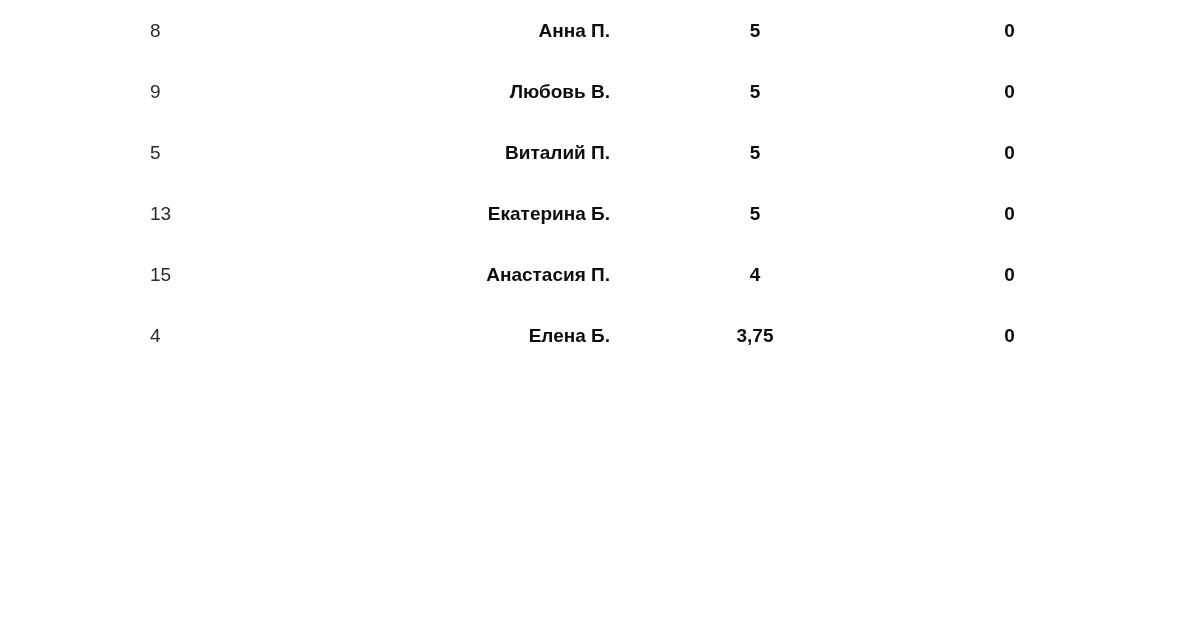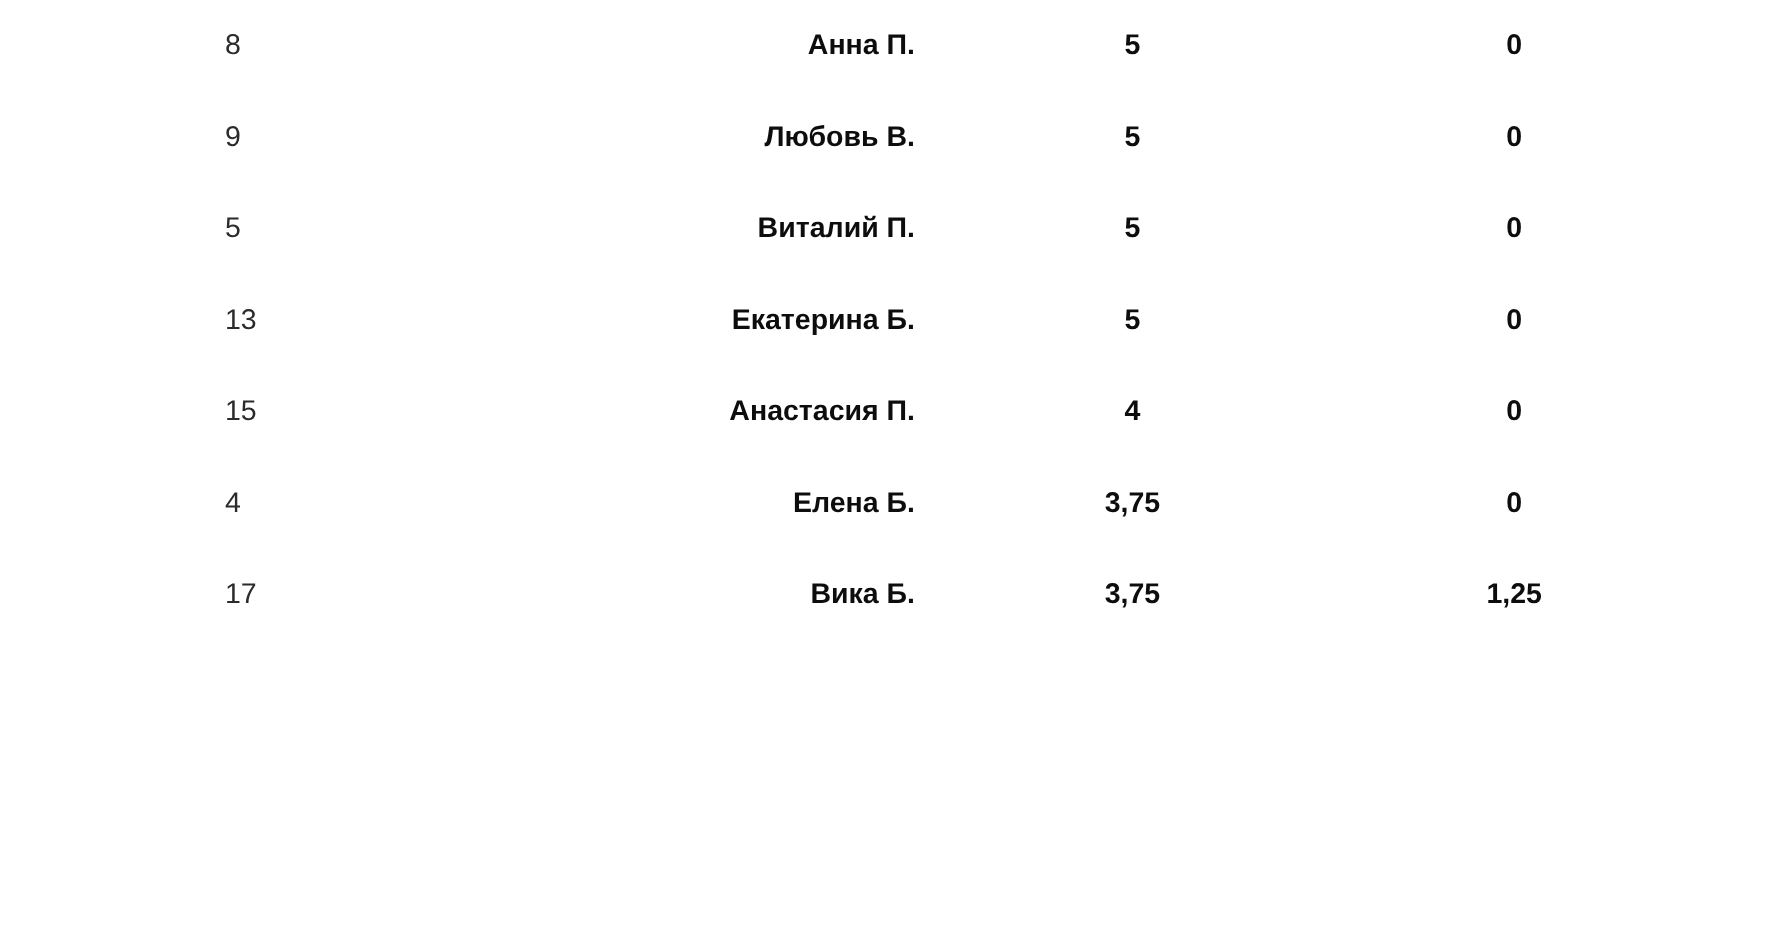--- a/index.html
+++ b/index.html
@@ -93,20 +93,14 @@
       <td class="col-name">Анастасия П.</td>
       <td class="col-score">4</td>
       <td class="col-extra">0</td>
     </tr>
     <tr>
       <td class="col-rank">4</td>
       <td class="col-name">Елена Б.</td>
       <td class="col-score">3,75</td>
       <td class="col-extra">0</td>
     </tr>
-    <tr>
-      <td class="col-rank">17</td>
-      <td class="col-name">Вика Б.</td>
-      <td class="col-score">3,75</td>
-      <td class="col-extra">1,25</td>
-    </tr>
   </tbody>
 </table>
 
 </body></html>

